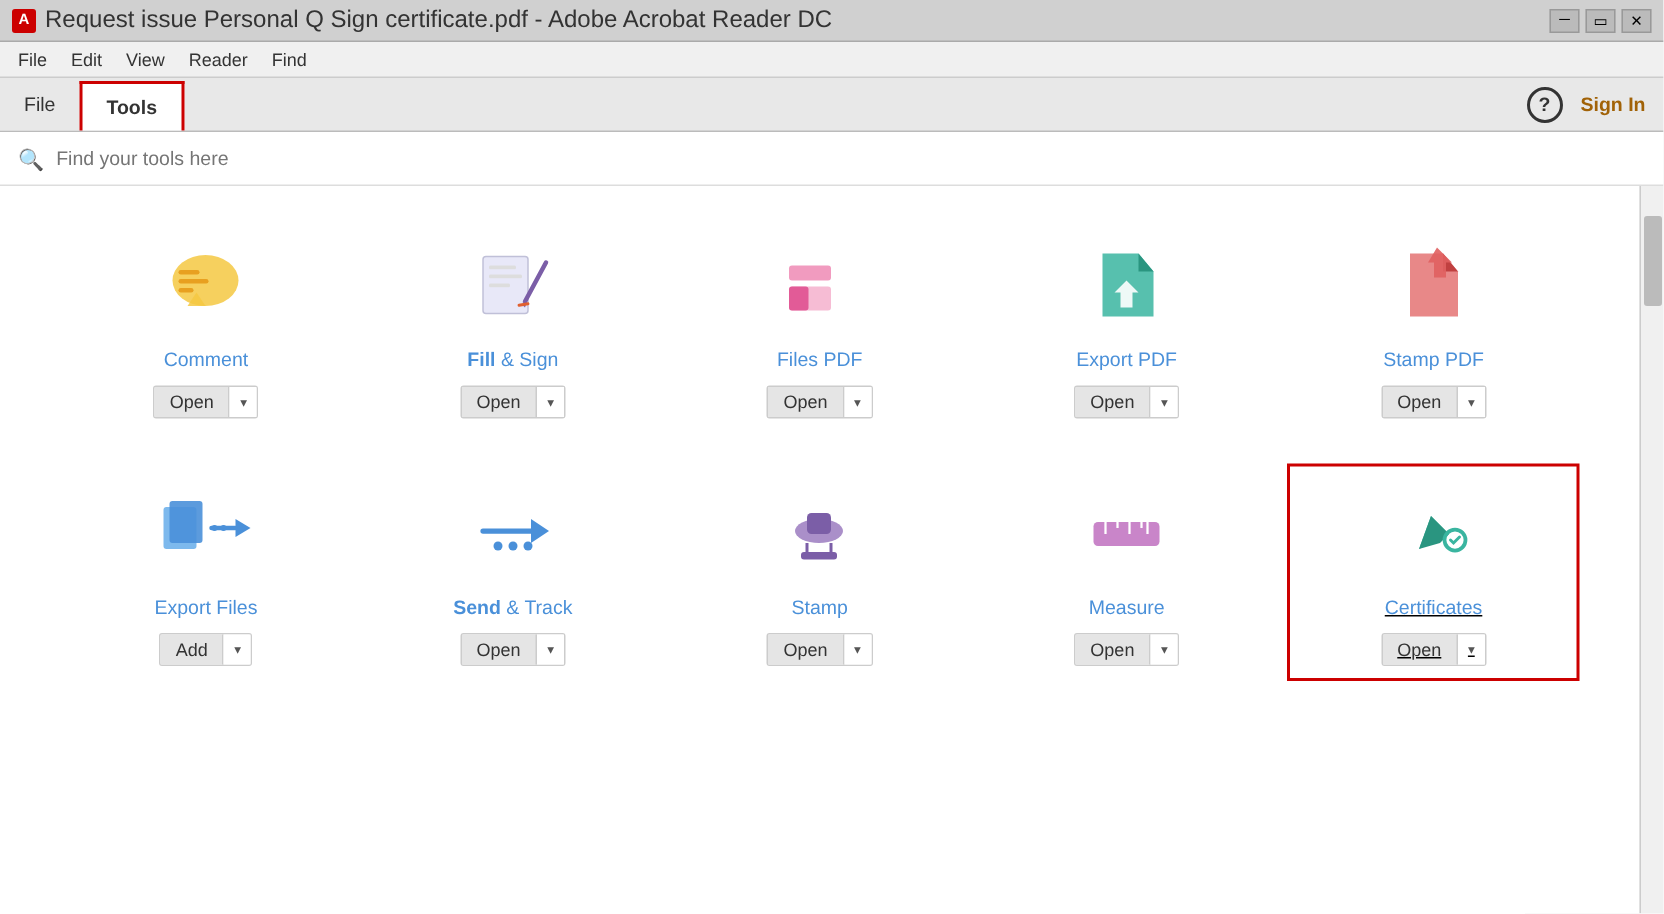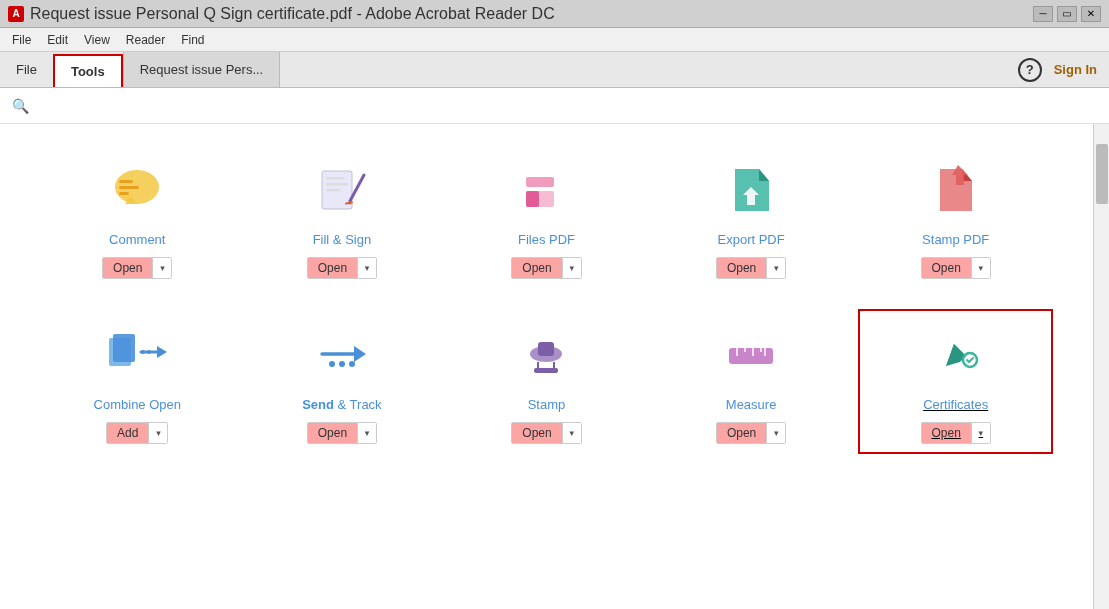--- a/index.html
+++ b/index.html
@@ -172,21 +172,21 @@
       display: flex;
       align-items: stretch;
       border: 1px solid #ccc;
       border-radius: 2px;
       background: #fff;
     }
     .btn-main {
       padding: 3px 10px;
       font-size: 12px;
       cursor: pointer;
-      background: #fca5a5;
+      background: #e5e5e5;
       border: none;
       border-right: 1px solid #ccc;
       color: #333;
     }
     .btn-dropdown {
       width: 18px;
       background: #fff;
       border: none;
       cursor: pointer;
       display: flex;
@@ -220,29 +220,29 @@
   <span class="menu-item">File</span>
   <span class="menu-item">Edit</span>
   <span class="menu-item">View</span>
   <span class="menu-item">Reader</span>
   <span class="menu-item">Find</span>
 </div>
 
 <div class="tab-bar">
   <div class="tab-home">File</div>
   <div class="tab-tools">Tools</div>
-  <div class="tab-doc">Request issue Pers...</div>
   <div class="tab-bar-right">
     <div class="help-btn">?</div>
     <div class="sign-in-btn">Sign In</div>
   </div>
 </div>
 
 <div class="search-bar">
   <span class="search-icon">🔍</span>
+  <input class="search-input" type="text" placeholder="Find your tools here" style="">
 </div>
 
 <div class="main-content">
   <div class="tools-area">
     <div class="tools-grid">
 
       <div class="tool-card">
         <div class="tool-icon-area">
           <svg width="60" height="60" viewBox="0 0 60 60">
             <ellipse cx="30" cy="28" rx="22" ry="17" fill="#f5c842" opacity="0.85"></ellipse>
@@ -265,21 +265,21 @@
             <rect x="10" y="12" width="30" height="38" rx="2" fill="#e8e8f8" stroke="#c0c0d8" stroke-width="1"></rect>
             <rect x="14" y="18" width="18" height="2.5" rx="1" fill="#ddd"></rect>
             <rect x="14" y="24" width="22" height="2.5" rx="1" fill="#ddd"></rect>
             <rect x="14" y="30" width="14" height="2.5" rx="1" fill="#ddd"></rect>
             <line x1="38" y1="42" x2="52" y2="16" stroke="#7b5ea7" stroke-width="3" stroke-linecap="round"></line>
             <polygon points="36,44 40,40 38,46" fill="#7b5ea7"></polygon>
             <rect x="33" y="43" width="8" height="2" rx="1" fill="#e06030" transform="rotate(-10,37,44)"></rect>
           </svg>
         </div>
         <span class="tool-name">
-          <span style="font-weight:normal;">Fill</span> &amp; Sign
+          <span style="font-weight:bold;">Fill</span> &amp; Sign
         </span>
         <div class="btn-group">
           <button class="btn-main">Open</button>
           <button class="btn-dropdown">▾</button>
         </div>
       </div>
 
       <div class="tool-card">
         <div class="tool-icon-area">
           <svg width="60" height="60" viewBox="0 0 60 60">
@@ -329,21 +329,21 @@
         <div class="tool-icon-area">
           <svg width="65" height="60" viewBox="0 0 65 60">
             <rect x="4" y="14" width="22" height="28" rx="2" fill="#5da8e8" opacity="0.8"></rect>
             <rect x="8" y="10" width="22" height="28" rx="2" fill="#4a90d9" opacity="0.9"></rect>
             <line x1="36" y1="28" x2="52" y2="28" stroke="#4a90d9" stroke-width="3" stroke-linecap="round"></line>
             <polygon points="52,22 62,28 52,34" fill="#4a90d9"></polygon>
             <circle cx="38" cy="28" r="2" fill="#4a90d9"></circle>
             <circle cx="44" cy="28" r="2" fill="#4a90d9"></circle>
           </svg>
         </div>
-        <span class="tool-name">Combine Open</span>
+        <span class="tool-name">Export Files</span>
         <div class="btn-group">
           <button class="btn-main">Add</button>
           <button class="btn-dropdown">▾</button>
         </div>
       </div>
 
       <div class="tool-card">
         <div class="tool-icon-area">
           <svg width="60" height="60" viewBox="0 0 60 60">
             <line x1="10" y1="30" x2="44" y2="30" stroke="#4a90d9" stroke-width="3.5" stroke-linecap="round"></line>

